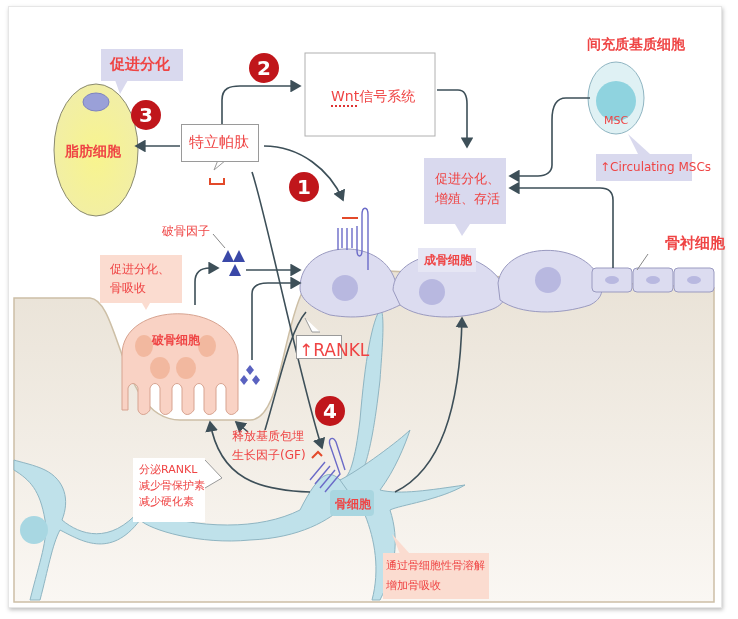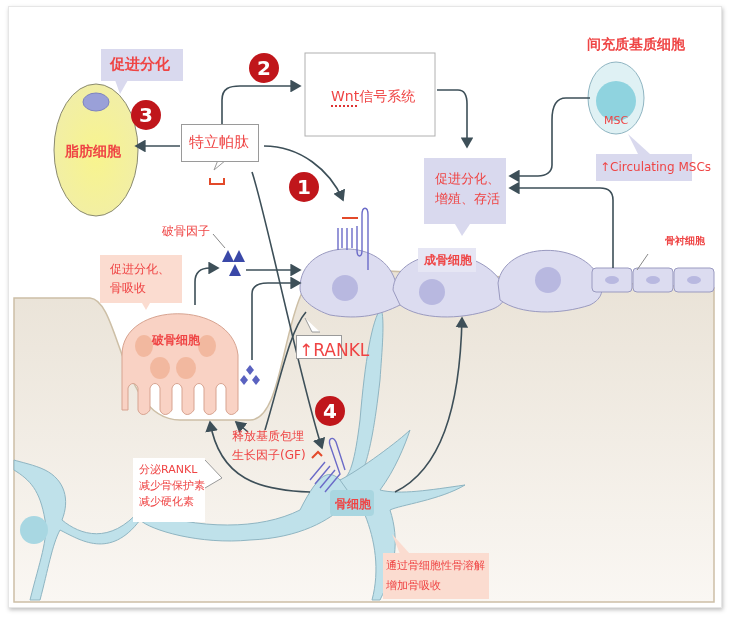--- a/index.html
+++ b/index.html
@@ -161,21 +161,21 @@
 
 <div class="lbl" style="left:162px;top:223px;font-size:12px;">破骨因子</div>
 
 <div class="box" style="left:100px;top:255px;width:82px;height:48px;background:#fbdcd0;"></div>
 <div class="lbl" style="left:110px;top:261px;font-size:12px;">促进分化、</div>
 <div class="lbl" style="left:110px;top:280px;font-size:12px;">骨吸收</div>
 
 <div class="box" style="left:418px;top:248px;width:58px;height:24px;background:#e6e6f4;"></div>
 <div class="lbl bold" style="left:424px;top:252px;font-size:12px;">成骨细胞</div>
 
-<div class="lbl bold" style="left:665px;top:234px;font-size:10px;">骨衬细胞</div>
+<div class="lbl bold" style="left:665px;top:234px;font-size:15px;">骨衬细胞</div>
 
 <div class="lbl bold" style="left:152px;top:332px;font-size:12px;">破骨细胞</div>
 
 <div class="box" style="left:296px;top:335px;width:44px;height:22px;background:#fff;border:1px solid #9a9a9a;"></div>
 <div class="lbl" style="left:299px;top:340px;font-size:17px;">↑RANKL</div>
 
 <div class="lbl" style="left:232px;top:428px;font-size:12px;">释放基质包埋</div>
 <div class="lbl" style="left:232px;top:447px;font-size:12px;">生长因子(GF)</div>
 
 <div class="box" style="left:133px;top:458px;width:72px;height:64px;background:#fff;"></div>

